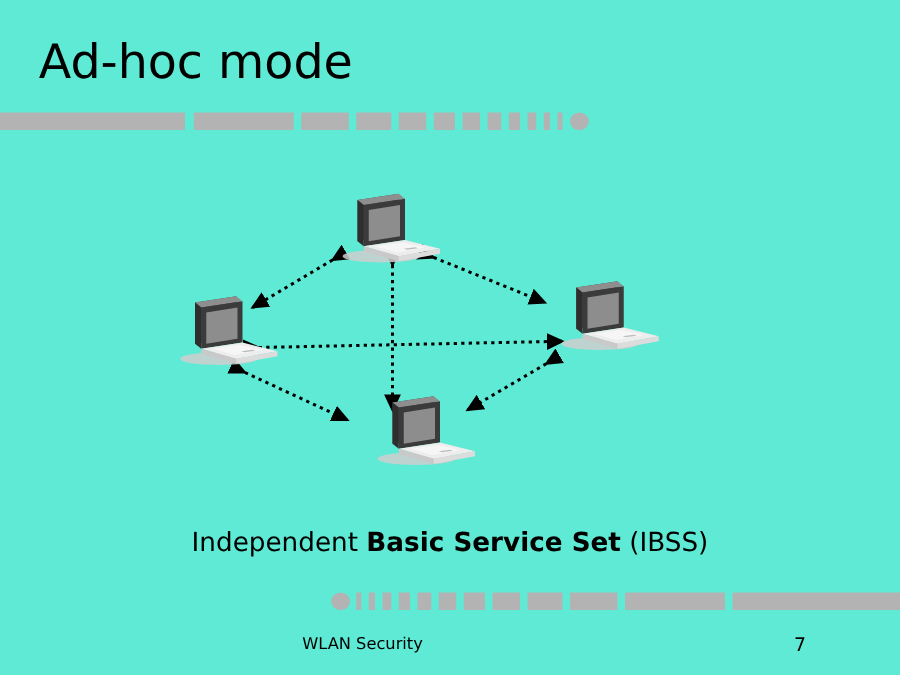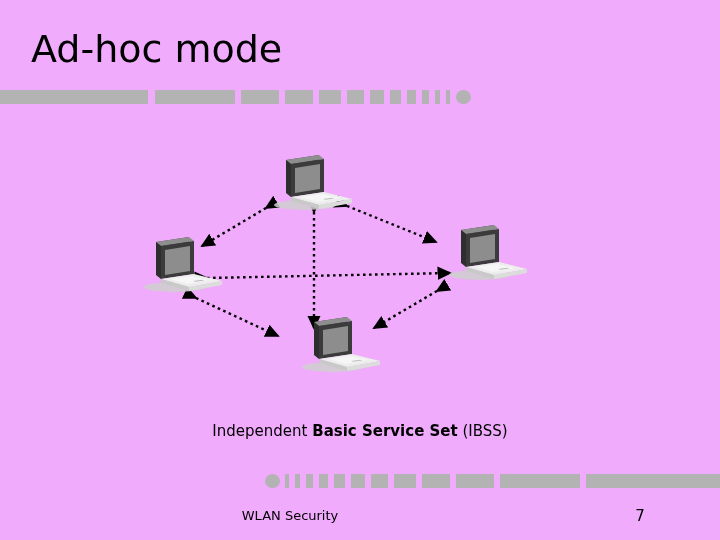--- a/index.html
+++ b/index.html
@@ -1,21 +1,21 @@
 <!DOCTYPE html>
 <html><head>
 <meta charset="utf-8">
 <style>
   html,body{margin:0;padding:0;}
   body{
     width:720px;height:540px;background:#ffffff;
     font-family:"DejaVu Sans","Liberation Sans",sans-serif;
     overflow:hidden;position:relative;
   }
-  .slide{position:absolute;inset:0;background:#f0abfc;}
+  .slide{position:absolute;inset:0;background:#5eead4;}
 
   
   .title{
     position:absolute;left:31px;top:27px;
     font-size:38px;line-height:44px;color:#000;
     font-weight:400;letter-spacing:0px;white-space:nowrap;
   }
 
   
   .bar{position:absolute;height:14px;}
@@ -27,21 +27,21 @@
   
   .diagram{position:absolute;left:0;top:130px;width:720px;height:280px;}
   .diagram svg{position:absolute;left:0;top:0;}
 
   
   .laptop{position:absolute;width:86px;height:62px;}
 
   
   .caption{
     position:absolute;left:0;top:422px;width:720px;
-    text-align:center;font-size:15px;color:#000;white-space:nowrap;
+    text-align:center;font-size:21px;color:#000;white-space:nowrap;
   }
   .caption .b{font-weight:bold;}
 
   
   .footer-text{
     position:absolute;left:0;top:508px;width:580px;text-align:center;
     font-size:13px;color:#000;
   }
   .footer-page{
     position:absolute;left:600px;top:507px;width:80px;text-align:center;

